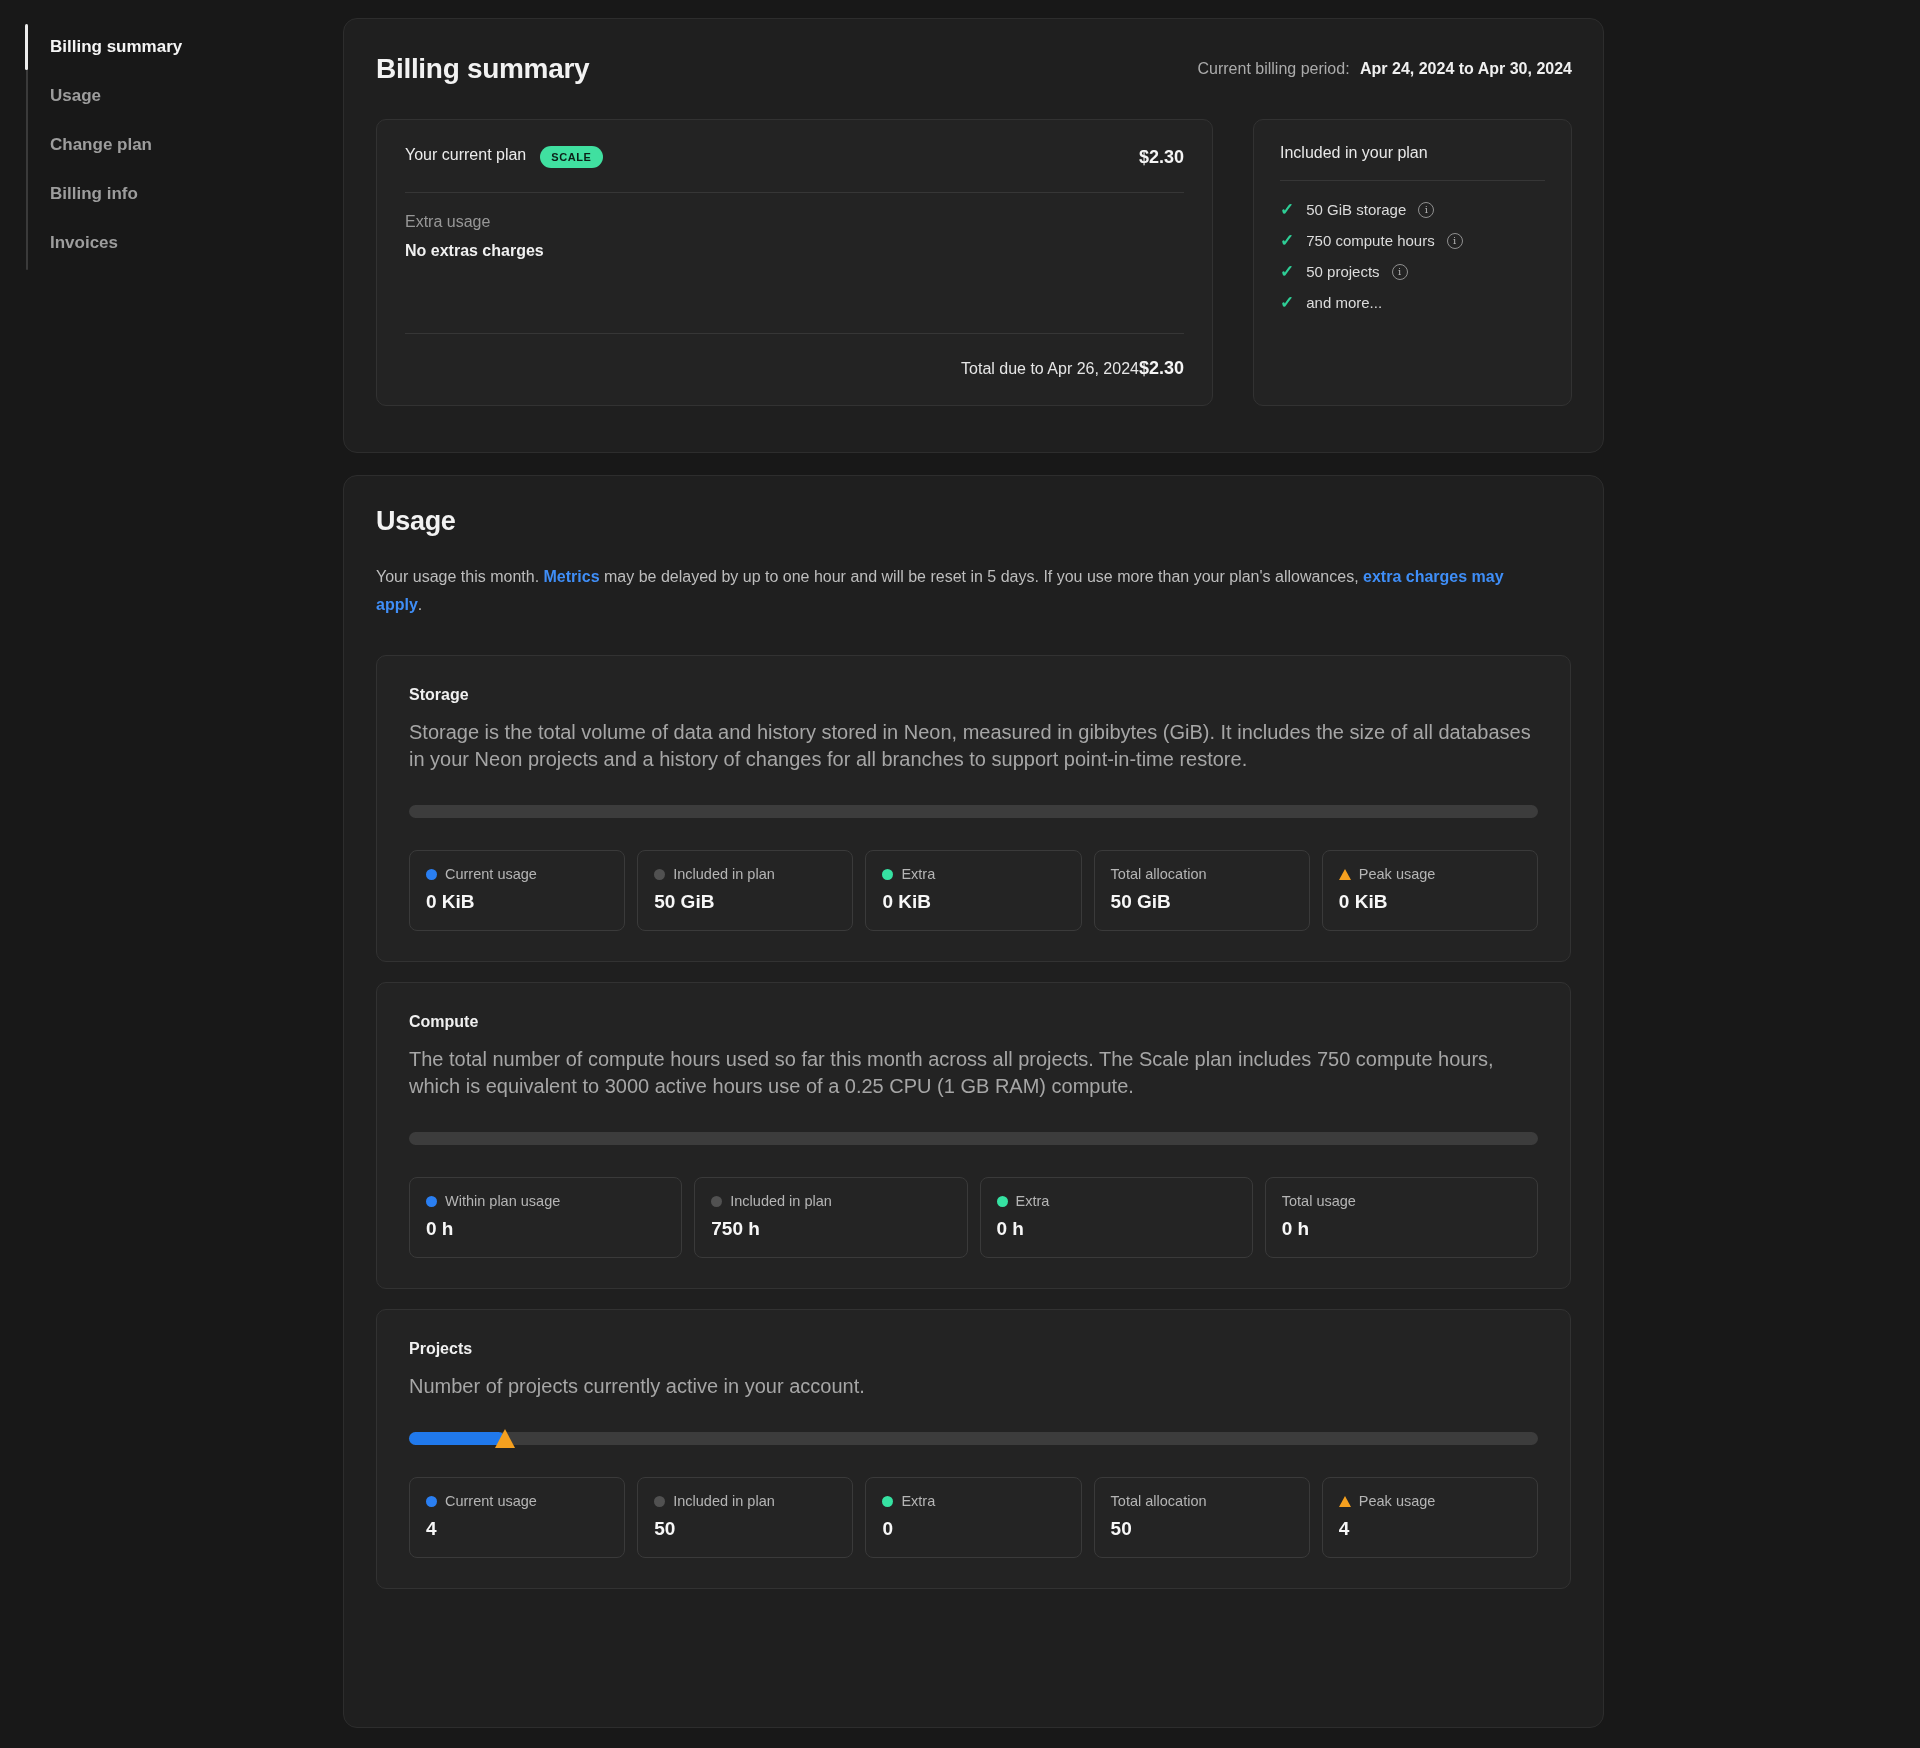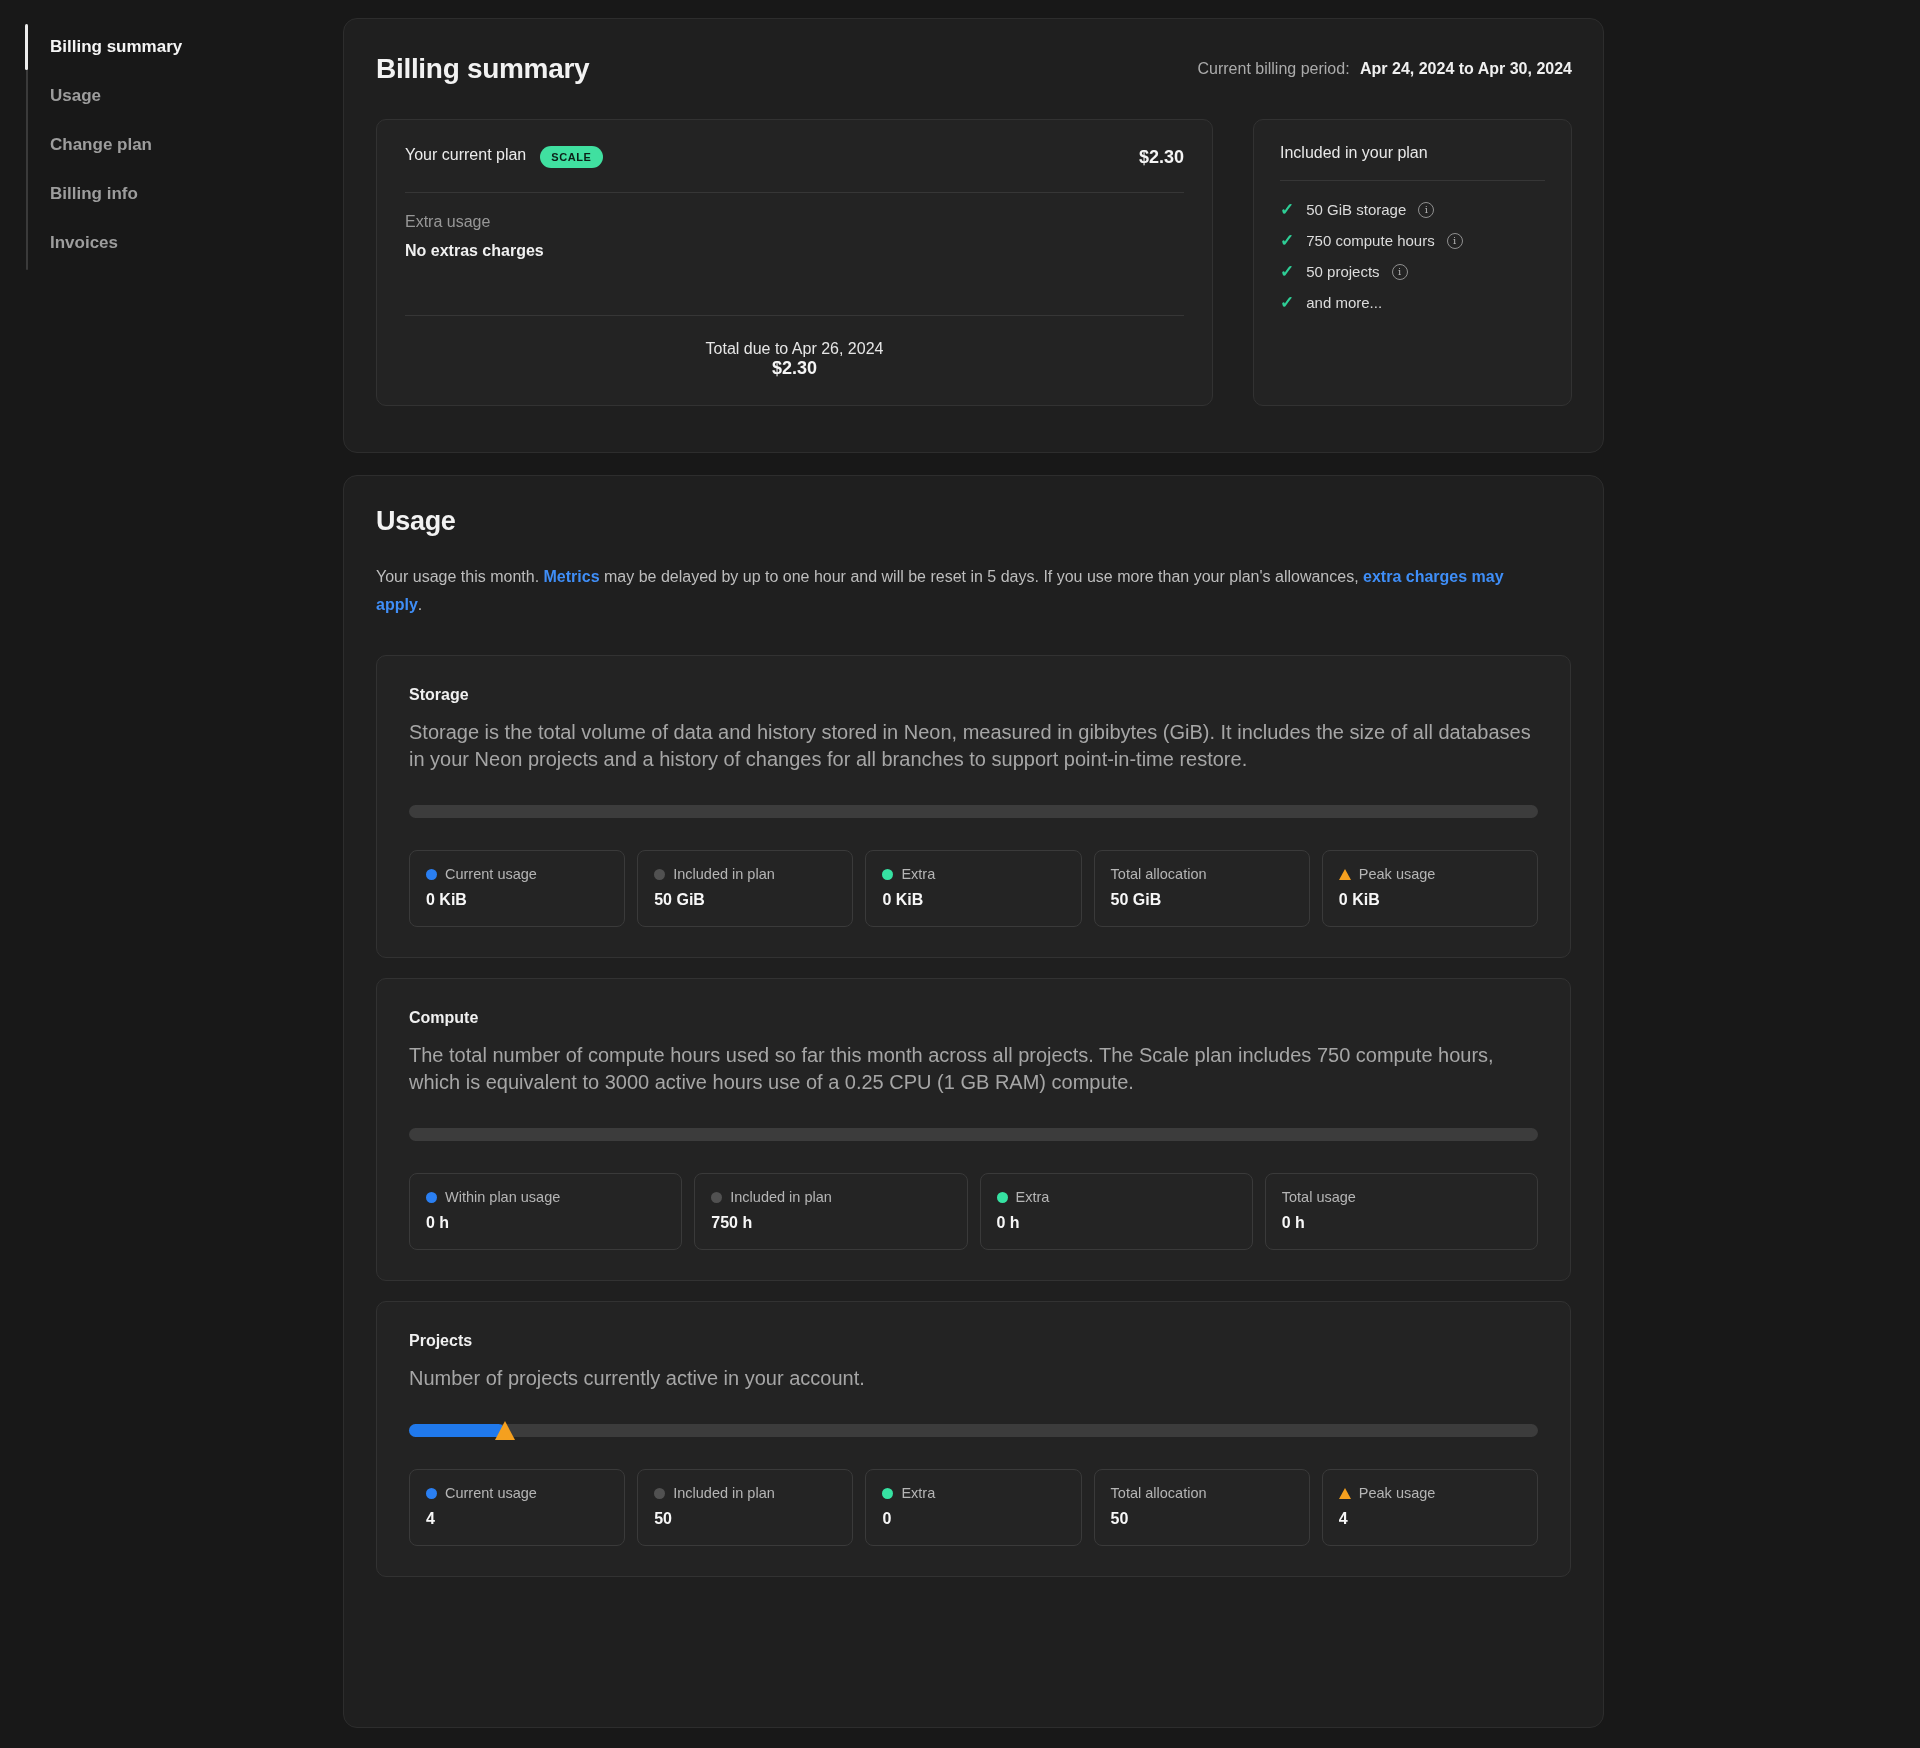--- a/index.html
+++ b/index.html
@@ -37,21 +37,21 @@
   .card { background:#232323; border:1px solid #323232; border-radius:10px; }
   .plan-card { flex:1 1 auto; padding:26px 28px; display:flex; flex-direction:column; }
   .plan-row1 { display:flex; justify-content:space-between; align-items:center; padding-bottom:24px; }
   .plan-left { display:flex; align-items:flex-start; gap:14px; font-size:16px; color:#ececec; }
   .badge { background:#40e0a0; color:#0c1f17; font-size:11px; font-weight:700; letter-spacing:0.6px; padding:5px 11px; border-radius:999px; }
   .amount { font-size:18px; font-weight:700; color:#f5f5f5; }
   .divider { height:1px; background:#363636; width:100%; }
   .plan-row2 { padding:20px 0 22px; flex:1; }
   .muted-label { font-size:16px; color:#979797; }
   .strong-line { font-size:16px; font-weight:700; color:#f0f0f0; margin-top:11px; }
-  .plan-row3 { display:flex; justify-content:flex-end; align-items:center; padding-top:24px;flex-direction:column; }
+  .plan-row3 { display:flex; justify-content:flex-end; align-items:center; padding-top:24px; }
   .total-label { font-size:16px; color:#e6e6e6; }
 
   
   .included-card { width:319px; flex:none; padding:24px 26px; }
   .included-title { font-size:16px; color:#e8e8e8; }
   .included-divider { margin:18px 0 20px; }
   .included-list { display:flex; flex-direction:column; gap:14px; }
   .included-item { display:flex; align-items:center; gap:12px; font-size:15px; color:#dcdcdc; }
   .check { color:#2ecf96; font-size:17px; font-weight:700; line-height:1; }
   .info-icon { width:16px; height:16px; border:1.4px solid #8f8f8f; border-radius:50%;
@@ -70,21 +70,21 @@
 
   .bar { position:relative; margin-top:32px; height:13px; border-radius:7px; background:#3c3c3c; }
   .bar-fill { position:absolute; left:0; top:0; bottom:0; border-radius:7px; background:#2079ec; }
   .peak-triangle { position:absolute; bottom:-3px; transform:translateX(-50%);
     width:0; height:0; border-left:10px solid transparent; border-right:10px solid transparent;
     border-bottom:19px solid #f5a01f; }
 
   .stats-row { display:flex; gap:12px; margin-top:32px; }
   .stat-box { flex:1 1 0; background:#242424; border:1px solid #3a3a3a; border-radius:8px; padding:15px 16px 17px; }
   .stat-label { display:flex; align-items:center; gap:8px; font-size:14.5px; color:#b5b5b5; }
-  .stat-value { margin-top:9px; font-size:16px; font-weight:700; color:#f7f7f7; }
+  .stat-value { margin-top:9px; font-size:19px; font-weight:700; color:#f7f7f7; }
   .marker { width:11px; height:11px; flex:none; }
   .marker-blue   { border-radius:50%; background:#2a7ff2; }
   .marker-gray   { border-radius:50%; background:#515151; }
   .marker-green  { border-radius:50%; background:#36e2a2; }
   .marker-orange { width:0; height:0; background:none;
     border-left:6px solid transparent; border-right:6px solid transparent; border-bottom:11px solid #f5a01f; }
 </style>
 </head>
 <body>
 

